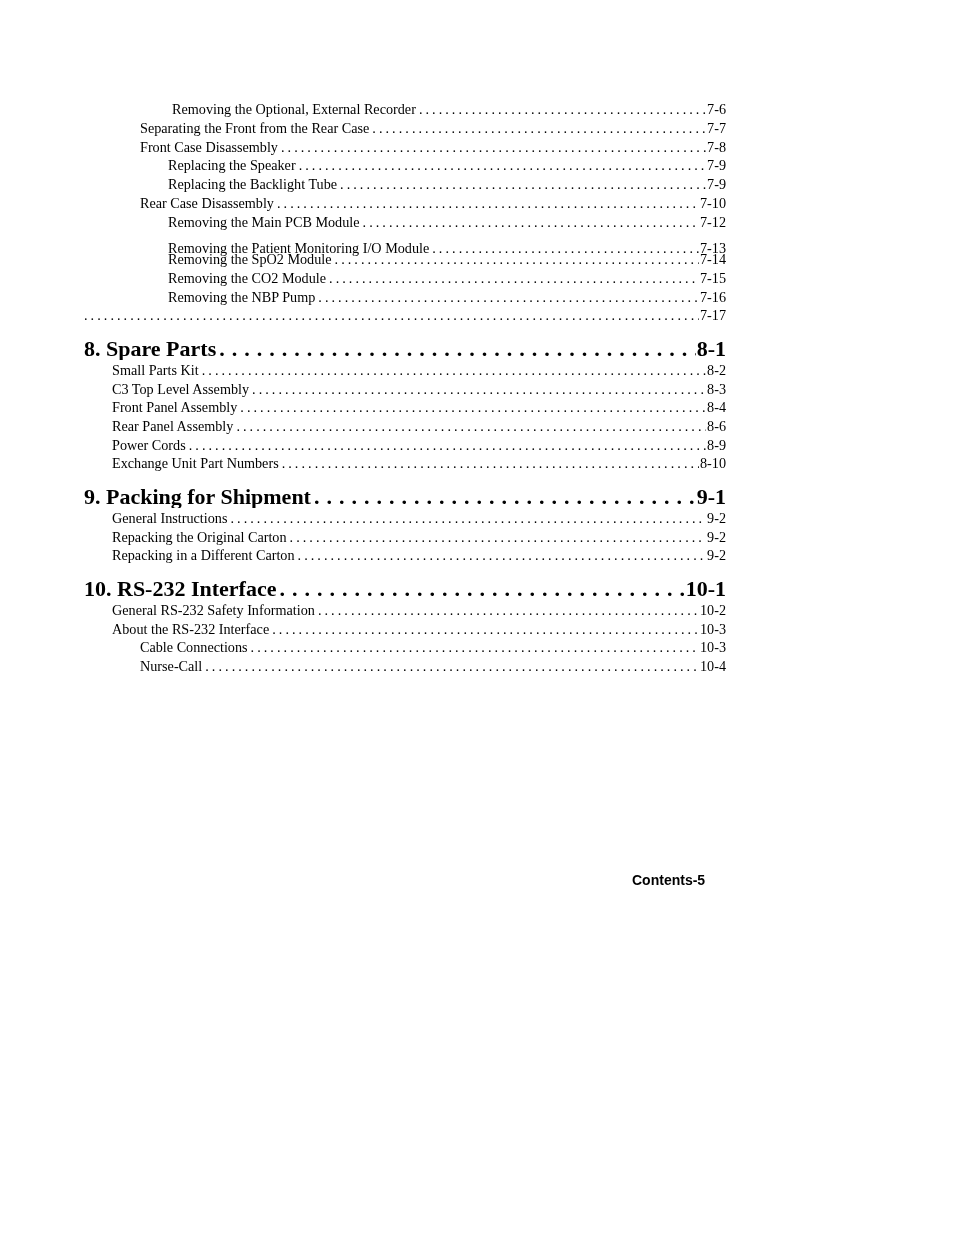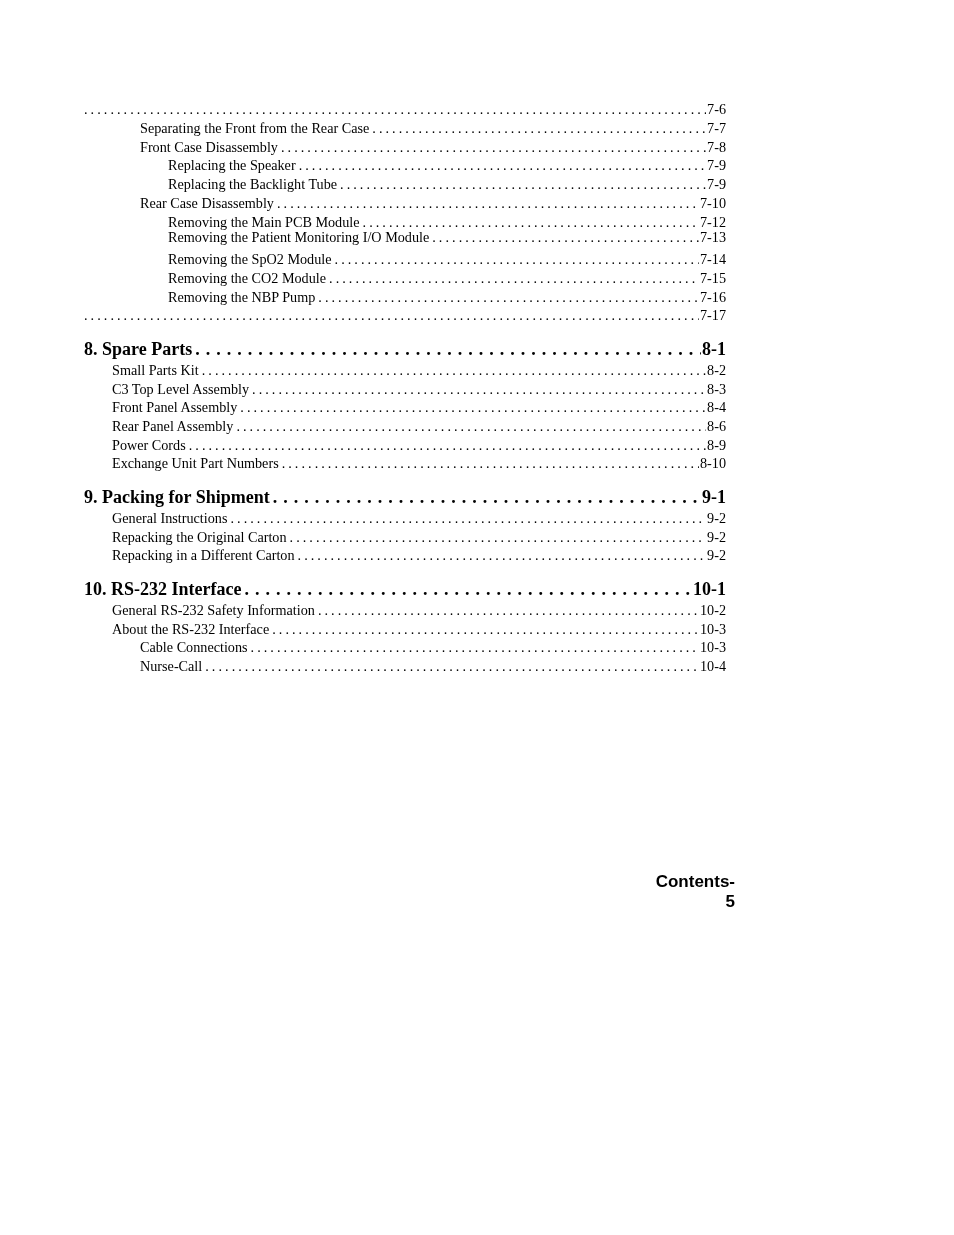--- a/index.html
+++ b/index.html
@@ -3,29 +3,30 @@
 <meta charset="utf-8">
 <style>
   html, body { margin:0; padding:0; background:#ffffff; }
   body { width:954px; height:1235px; position:relative; overflow:hidden; color:#000; }
   .toc { position:absolute; left:84px; top:0; width:642px; font-family:"Liberation Serif", serif; }
   .row { position:absolute; left:0; width:642px; display:flex; align-items:baseline; white-space:nowrap; overflow:hidden; font-size:14.2px; line-height:18px; }
   .row .label { flex:0 0 auto; padding-right:3px; }
   .row .dots { flex:1 1 auto; overflow:hidden; letter-spacing:2.6px; color:#000; }
   .row .dots::before { content:". . . . . . . . . . . . . . . . . . . . . . . . . . . . . . . . . . . . . . . . . . . . . . . . . . . . . . . . . . . . . . . . . . . . . . . . . . . . . . . . . . . . . . . . . . . . . . . . . . . . . . . . . . . . . . . . . . . . . . . . . . . . . . . . . . . . . . . . . . . . . . . . . . . . . . . . . . . . . . . . . . . . . . . . . . . . . . . . . . . . . . . . . . . . . . . . . . . . . . . . . . . . . . . . . . . . . . . . . . . . . . . . . . . . . . . . . . . . . . . . . . . . . . . . . . . . . . . . . . . . . . . ."; letter-spacing:0; word-spacing:-0.5px; }
   .row .page { flex:0 0 auto; padding-left:1px; }
-  .row.chapter { font-size:18px; font-weight:bold; line-height:22px; }
+  .row.chapter { font-size:22px; font-weight:bold; line-height:22px; }
   .row.chapter .dots::before { word-spacing:1.5px; }
-  .footer { position:absolute; left:648px; top:872px; width:87px; text-align:right; font-family:"Liberation Sans", sans-serif; font-weight:bold; font-size:17px; }
+  .footer { position:absolute; left:632px; top:872px; width:87px; font-family:"Liberation Sans", sans-serif; font-weight:bold; font-size:14px; }
 </style>
 </head>
 <body>
 
 <div class="toc">
   <div class="row" style="top:100px;">
+      <span class="label" style="padding-left:88px;">Removing the Optional, External Recorder</span>
       <span class="dots"></span>
       <span class="page">7-6</span>
     </div>
   <div class="row" style="top:119px;">
       <span class="label" style="padding-left:56px;">Separating the Front from the Rear Case</span>
       <span class="dots"></span>
       <span class="page">7-7</span>
     </div>
   <div class="row" style="top:138px;">
       <span class="label" style="padding-left:56px;">Front Case Disassembly</span>
@@ -45,21 +46,21 @@
   <div class="row" style="top:194px;">
       <span class="label" style="padding-left:56px;">Rear Case Disassembly</span>
       <span class="dots"></span>
       <span class="page">7-10</span>
     </div>
   <div class="row" style="top:213px;">
       <span class="label" style="padding-left:84px;">Removing the Main PCB Module</span>
       <span class="dots"></span>
       <span class="page">7-12</span>
     </div>
-  <div class="row" style="top:228px;">
+  <div class="row" style="top:239px;">
       <span class="label" style="padding-left:84px;">Removing the Patient Monitoring I/O Module</span>
       <span class="dots"></span>
       <span class="page">7-13</span>
     </div>
   <div class="row" style="top:250px;">
       <span class="label" style="padding-left:84px;">Removing the SpO2 Module</span>
       <span class="dots"></span>
       <span class="page">7-14</span>
     </div>
   <div class="row" style="top:269px;justify-content:center;">

